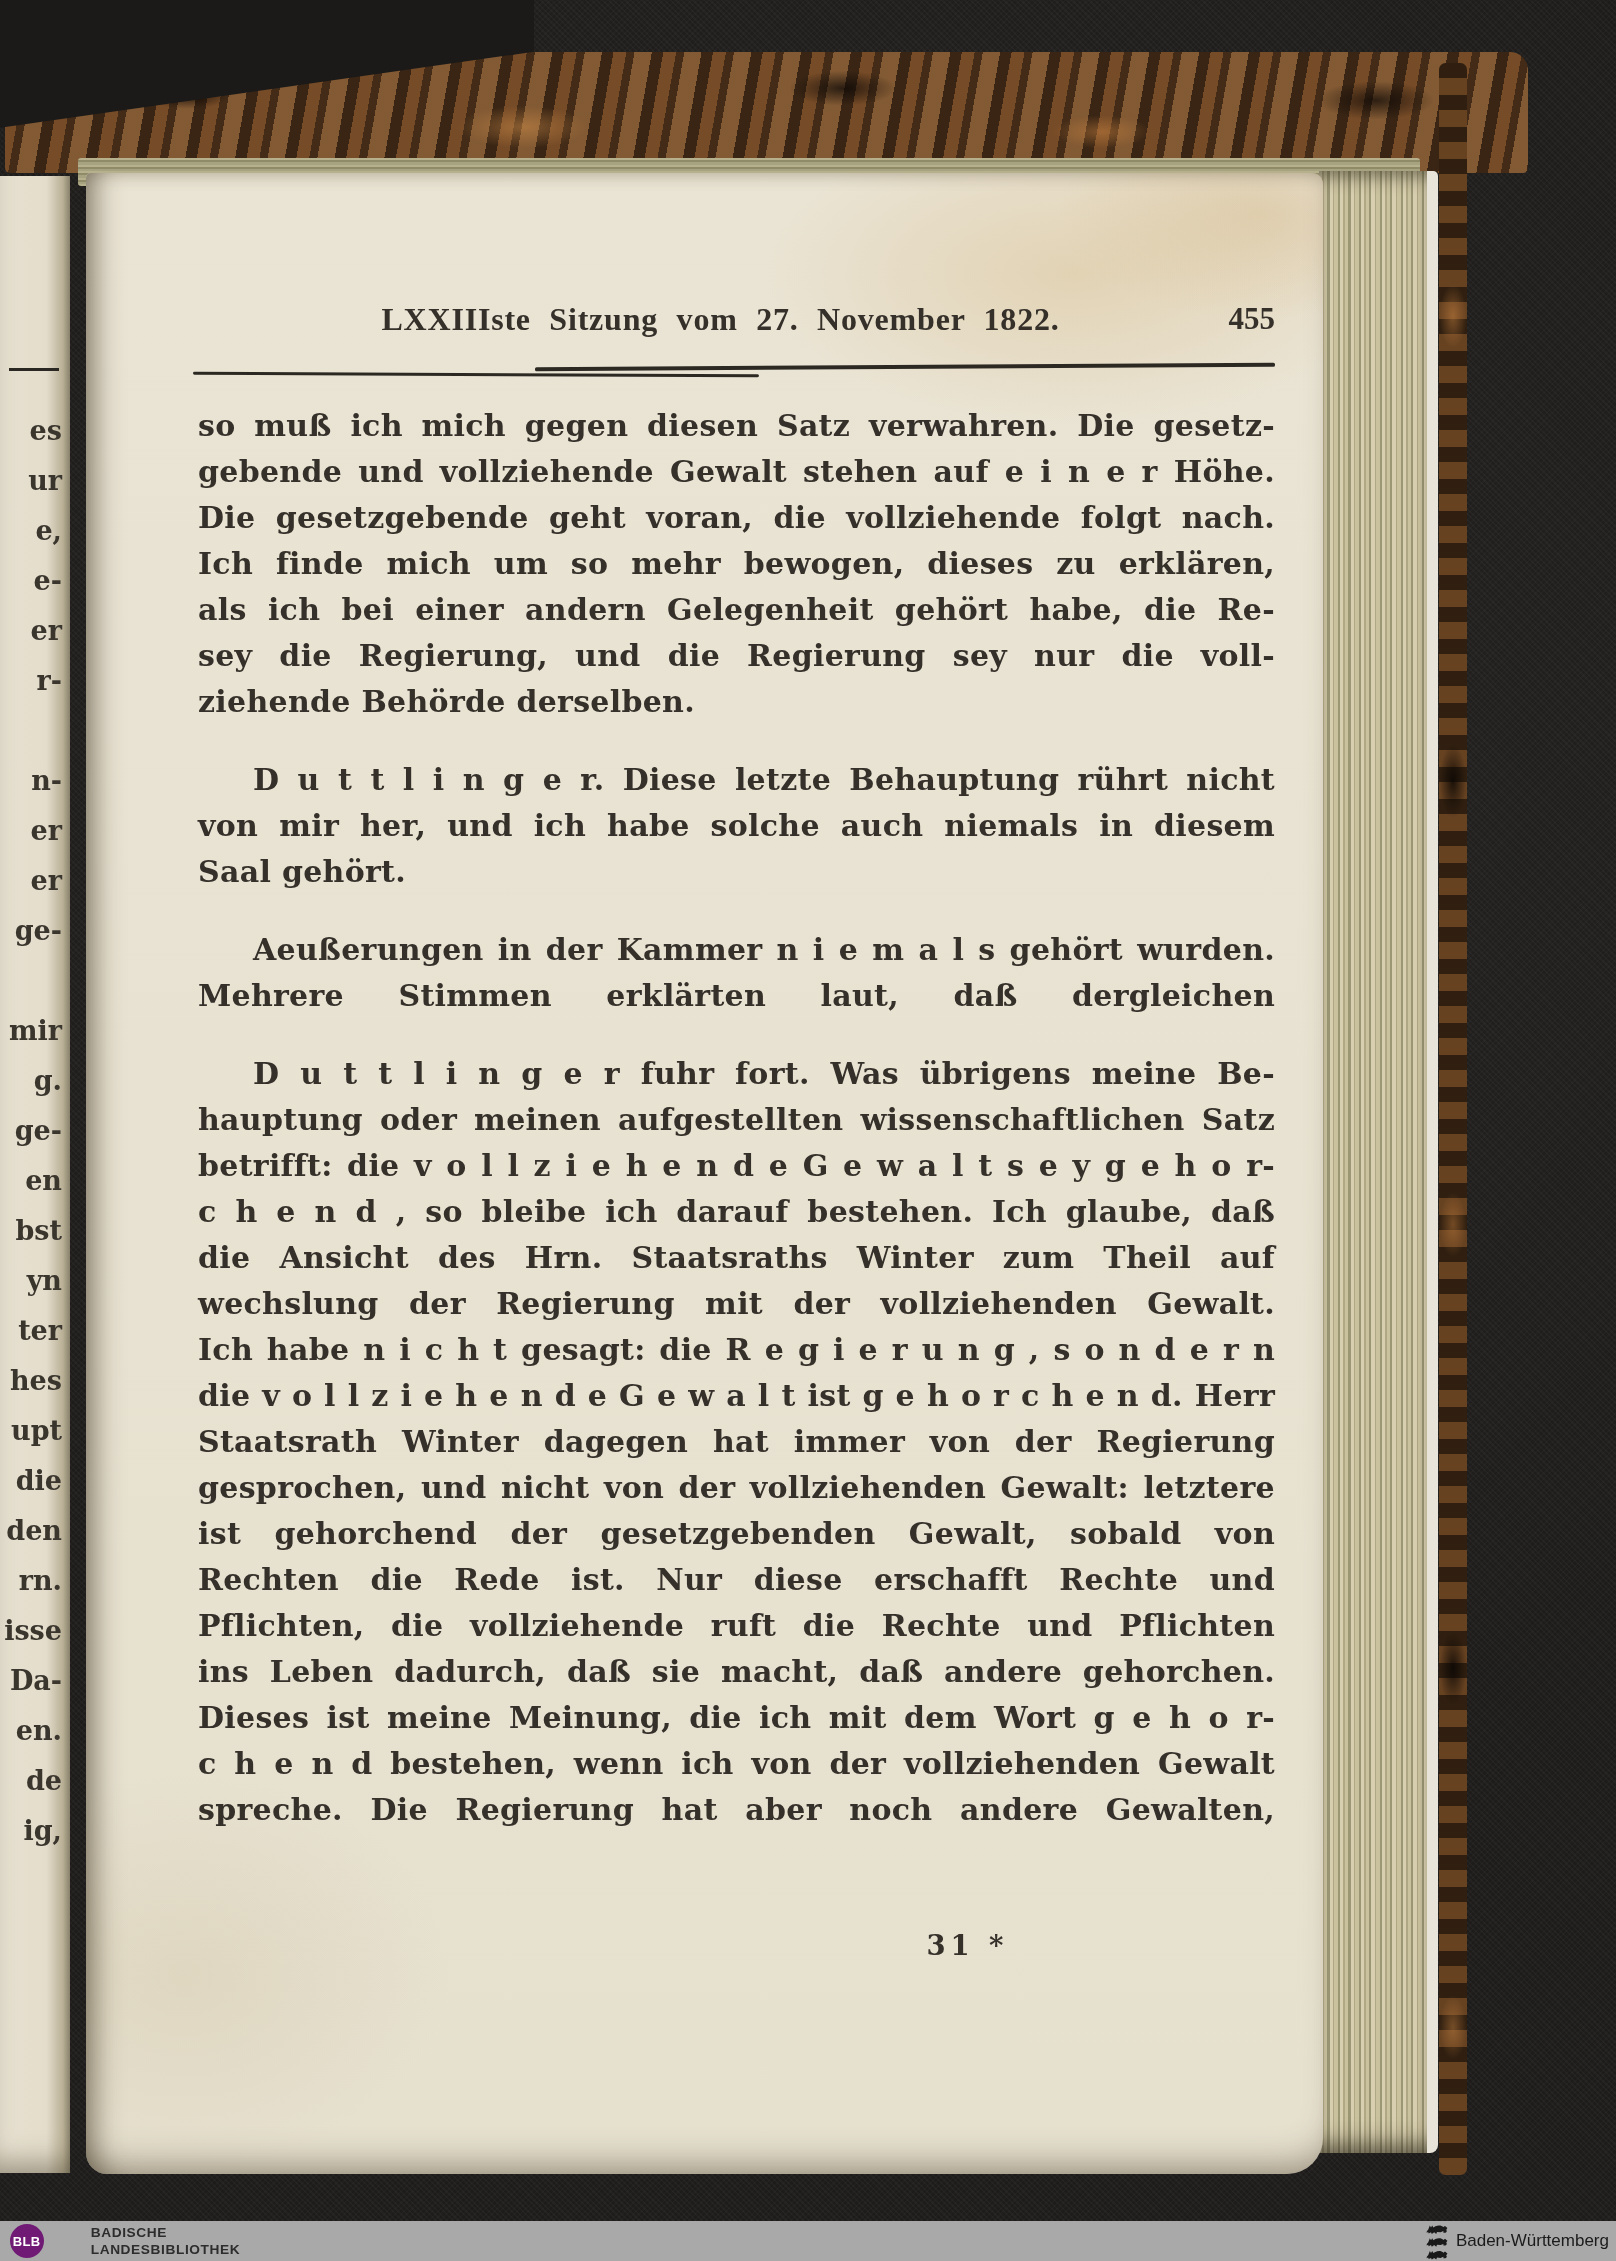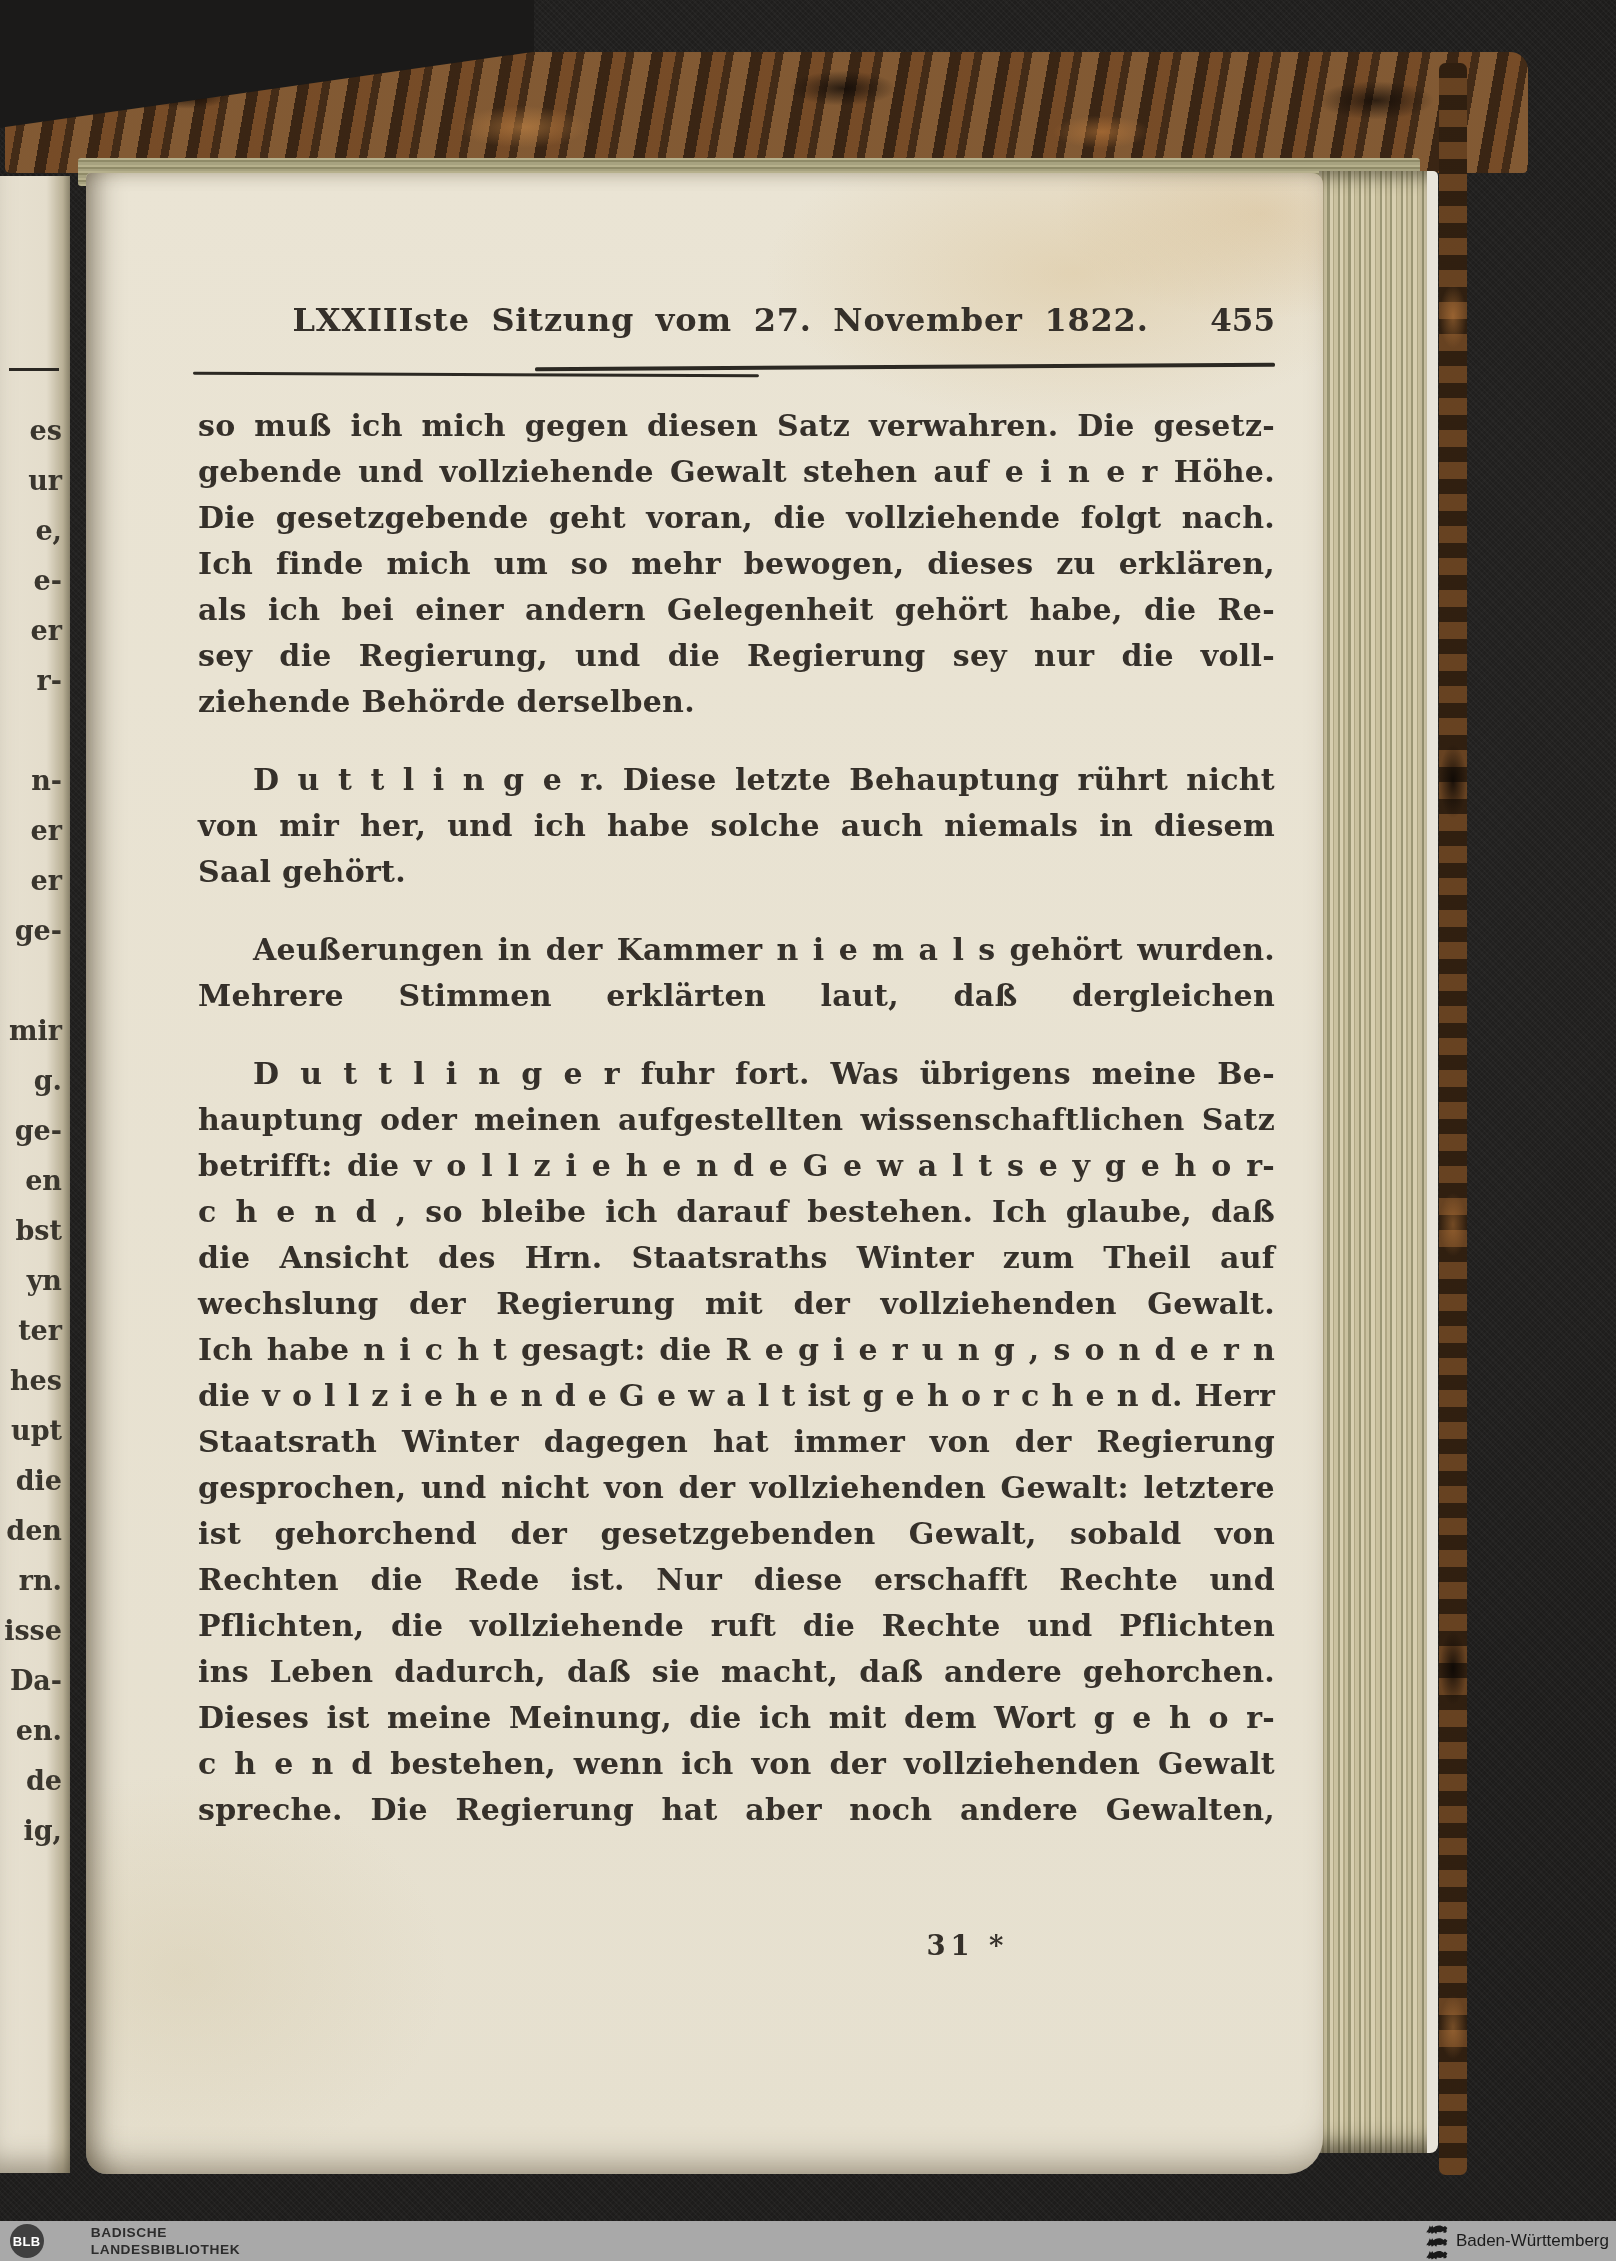--- a/index.html
+++ b/index.html
@@ -57,42 +57,42 @@
     background-color:#e9e3d3;
     background-image:
       radial-gradient(ellipse 501px 243px at 80% 5%, rgba(213,184,132,0.4), transparent 62%),
       radial-gradient(ellipse 340px 178px at 95% 2%, rgba(201,162,102,0.3), transparent 60%),
       radial-gradient(ellipse 404px 307px at 8% 90%, rgba(205,192,156,0.3), transparent 65%),
       linear-gradient(#eae4d4, #e6e0cf);
     box-shadow:inset 24px 0 29px -16px rgba(60,50,30,0.55),
                inset 0 -27.5px 34px -18px rgba(85,72,48,0.45),
                inset 0 11.3px 14.6px -9.7px rgba(120,110,80,0.35);
     color:#35302a;}
-  .page-header{position:absolute;left:112px;top:128px;width:1077px;display:flex;align-items:center;}
+  .page-header{position:absolute;left:112px;top:128px;width:1077px;display:flex;align-items:flex-start;font-family:Liberation Serif, serif;}
   .page-header .hspacer{width:57px;}
   .page-header .htitle{flex:1;text-align:center;font-size:32px;font-weight:bold;word-spacing:9.7px;letter-spacing:0.8px;white-space:nowrap;}
   .page-header .hnum{width:89px;text-align:right;font-size:31px;font-weight:bold;}
   .rule{position:absolute;background:#2c2923;border-radius:1.6px;}
   .rule-l{left:107px;top:200px;width:566px;height:3.2px;transform:rotate(0.25deg);}
   .rule-r{left:449px;top:192px;width:740px;height:4px;transform:rotate(-0.35deg);}
 
   .body-text{position:absolute;left:112px;top:230px;width:1077px;
     font-size:30px;font-weight:bold;letter-spacing:0.3px;}
   .para + .para{margin-top:32px;}
   .tl{height:46px;line-height:46px;text-align:justify;text-align-last:justify;}
   .tl.short{text-align-last:left;}
   .para.ind .tl:first-child{text-indent:55px;}
   .sig{position:absolute;left:728px;top:1756px;width:307px;text-align:center;
     font-size:27.5px;font-weight:bold;letter-spacing:4.9px;}
 
   
   .bar{position:absolute;left:0;top:2221px;width:1617px;height:40px;background:#a9a9a9;
        font-family:"Liberation Sans", sans-serif;}
   .blb{position:absolute;left:9.7px;top:0;height:40px;display:flex;align-items:center;}
-  .blb-circle{width:34px;height:34px;border-radius:50%;background:#404040;margin-top:0.8px;
+  .blb-circle{width:34px;height:34px;border-radius:50%;background:#701a75;margin-top:0.8px;
     display:flex;align-items:center;justify-content:center;
     color:#ffffff;font-weight:bold;font-size:13px;letter-spacing:0.4px;}
   .blb-lines{margin-left:47px;font-size:13.7px;font-weight:bold;color:#2d2d2d;line-height:17px;letter-spacing:0.6px;}
   .bw{position:absolute;right:8px;top:0;height:40px;display:flex;align-items:center;gap:7.3px;}
   .bw svg{display:block;}
   .bw-label{font-size:17px;color:#1b1b1b;}
 </style>
 </head>
 <body>
 

